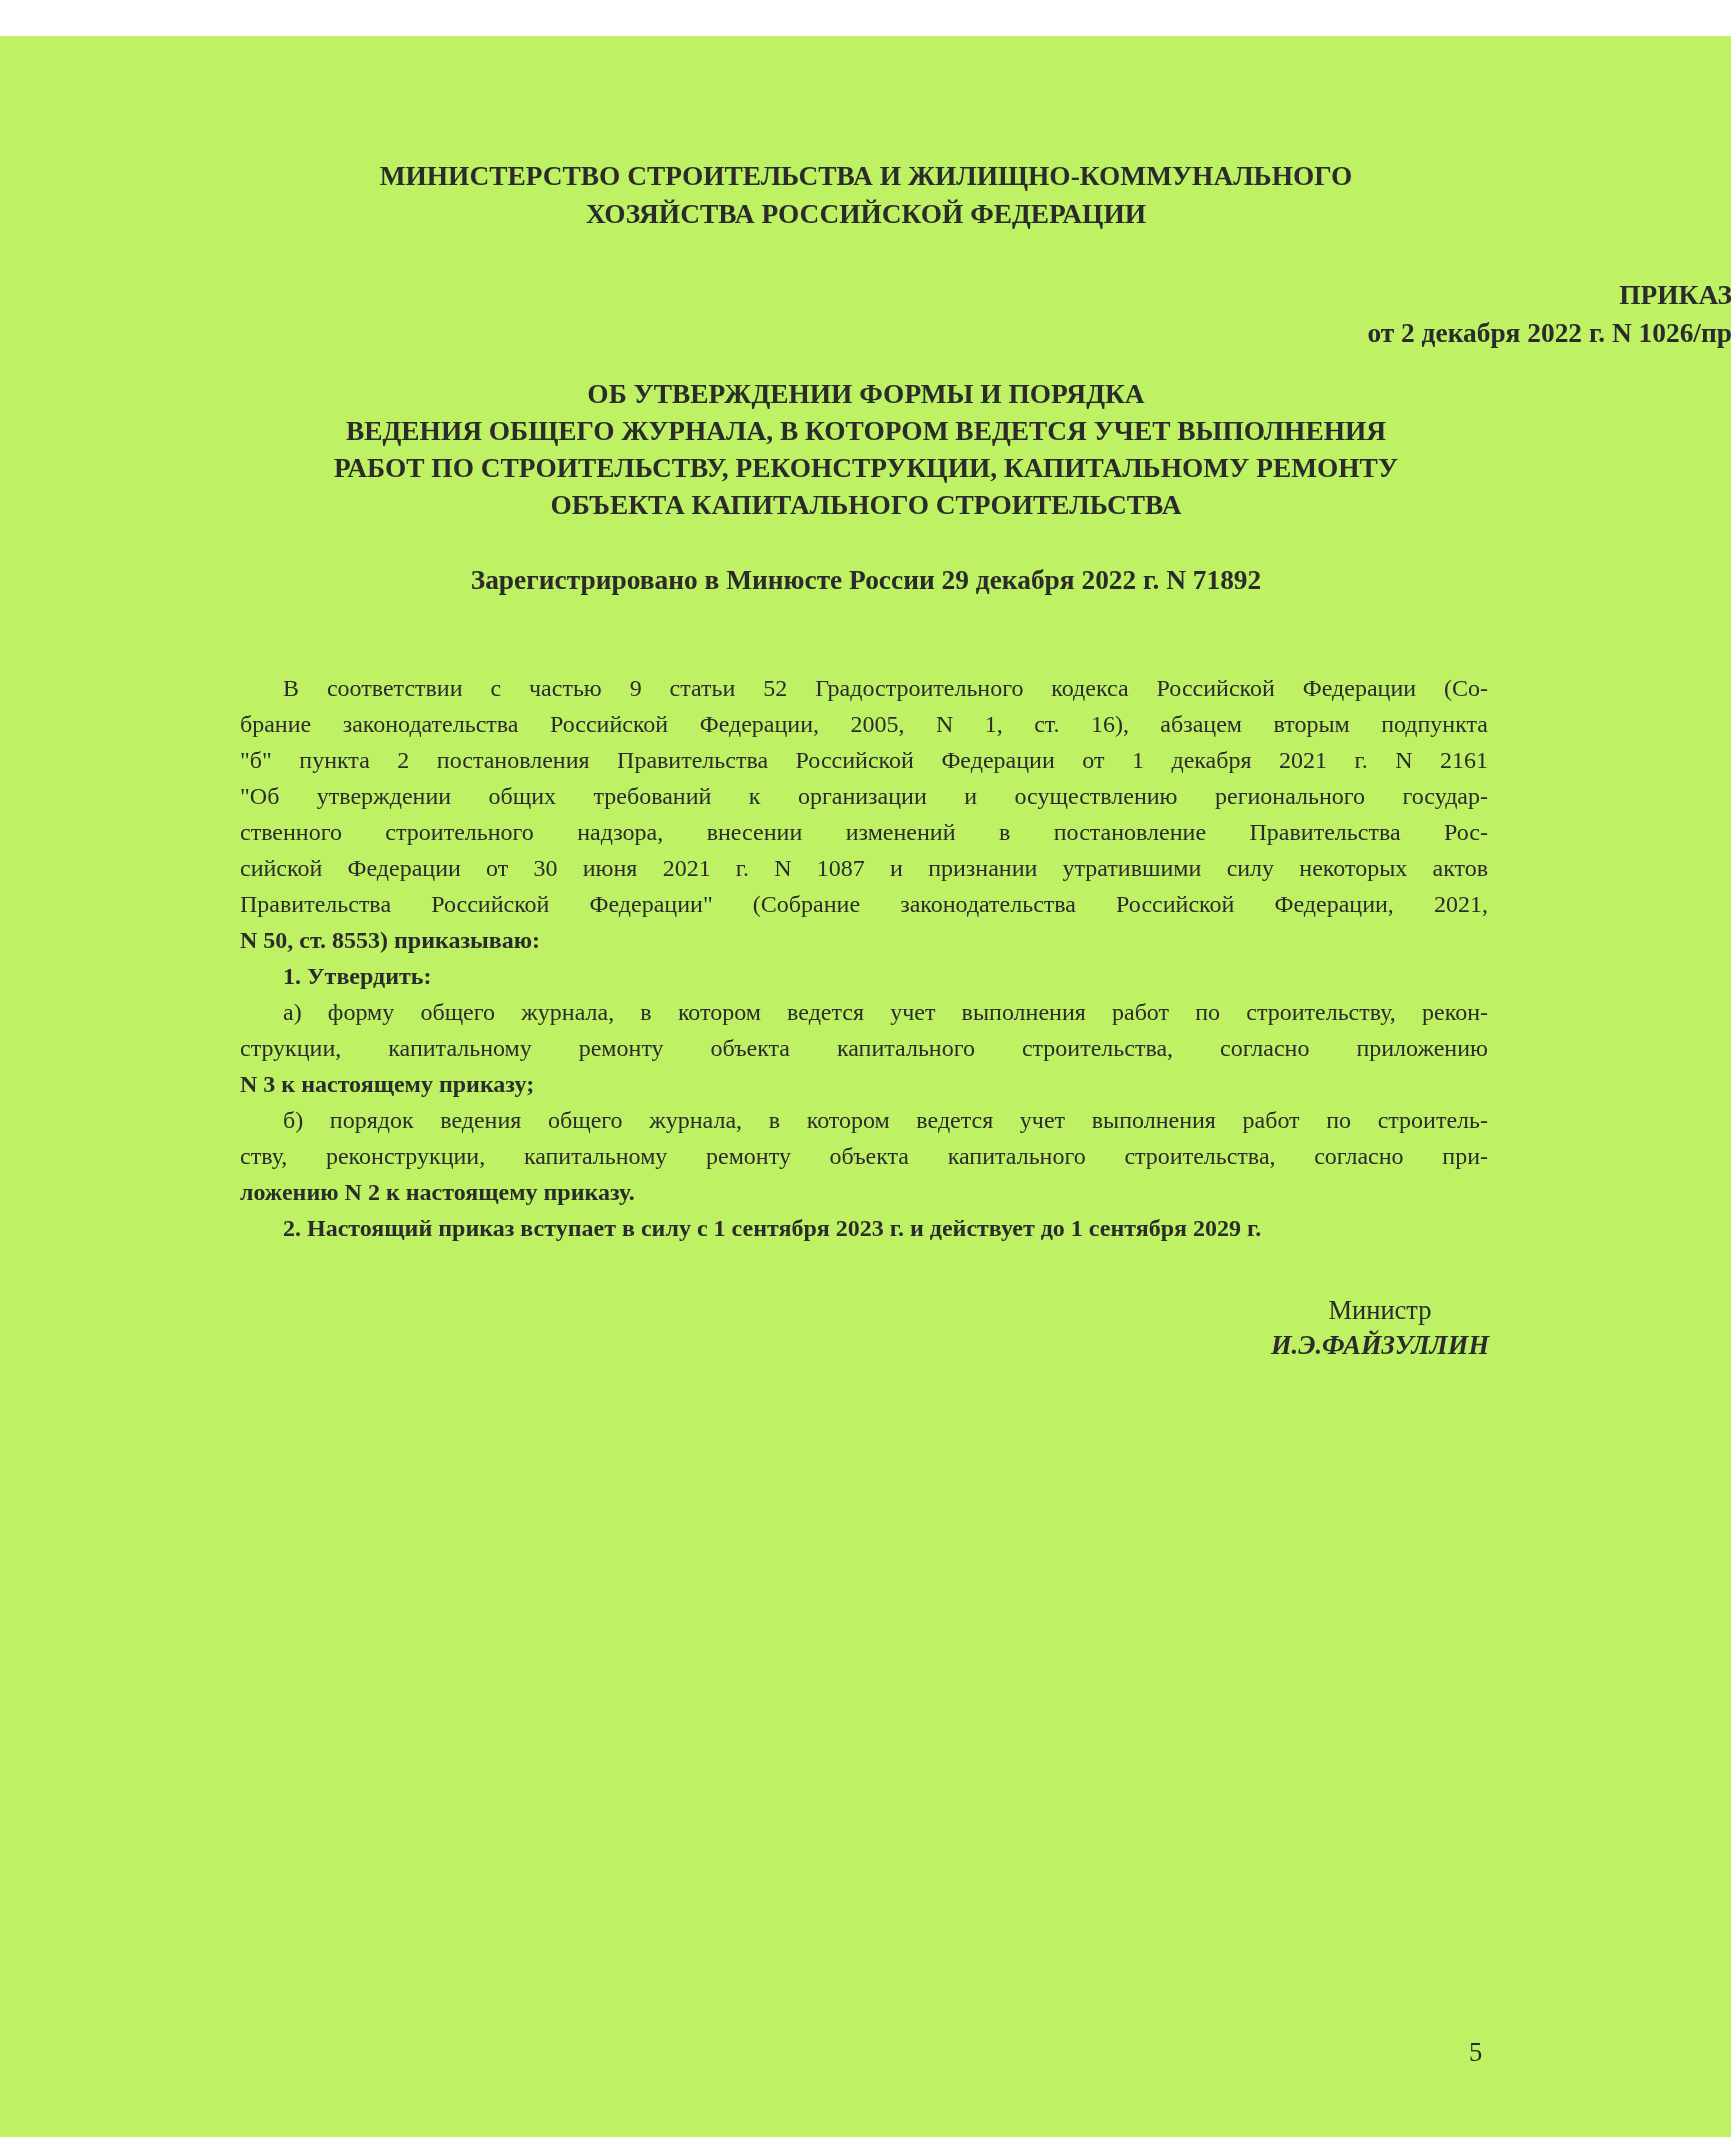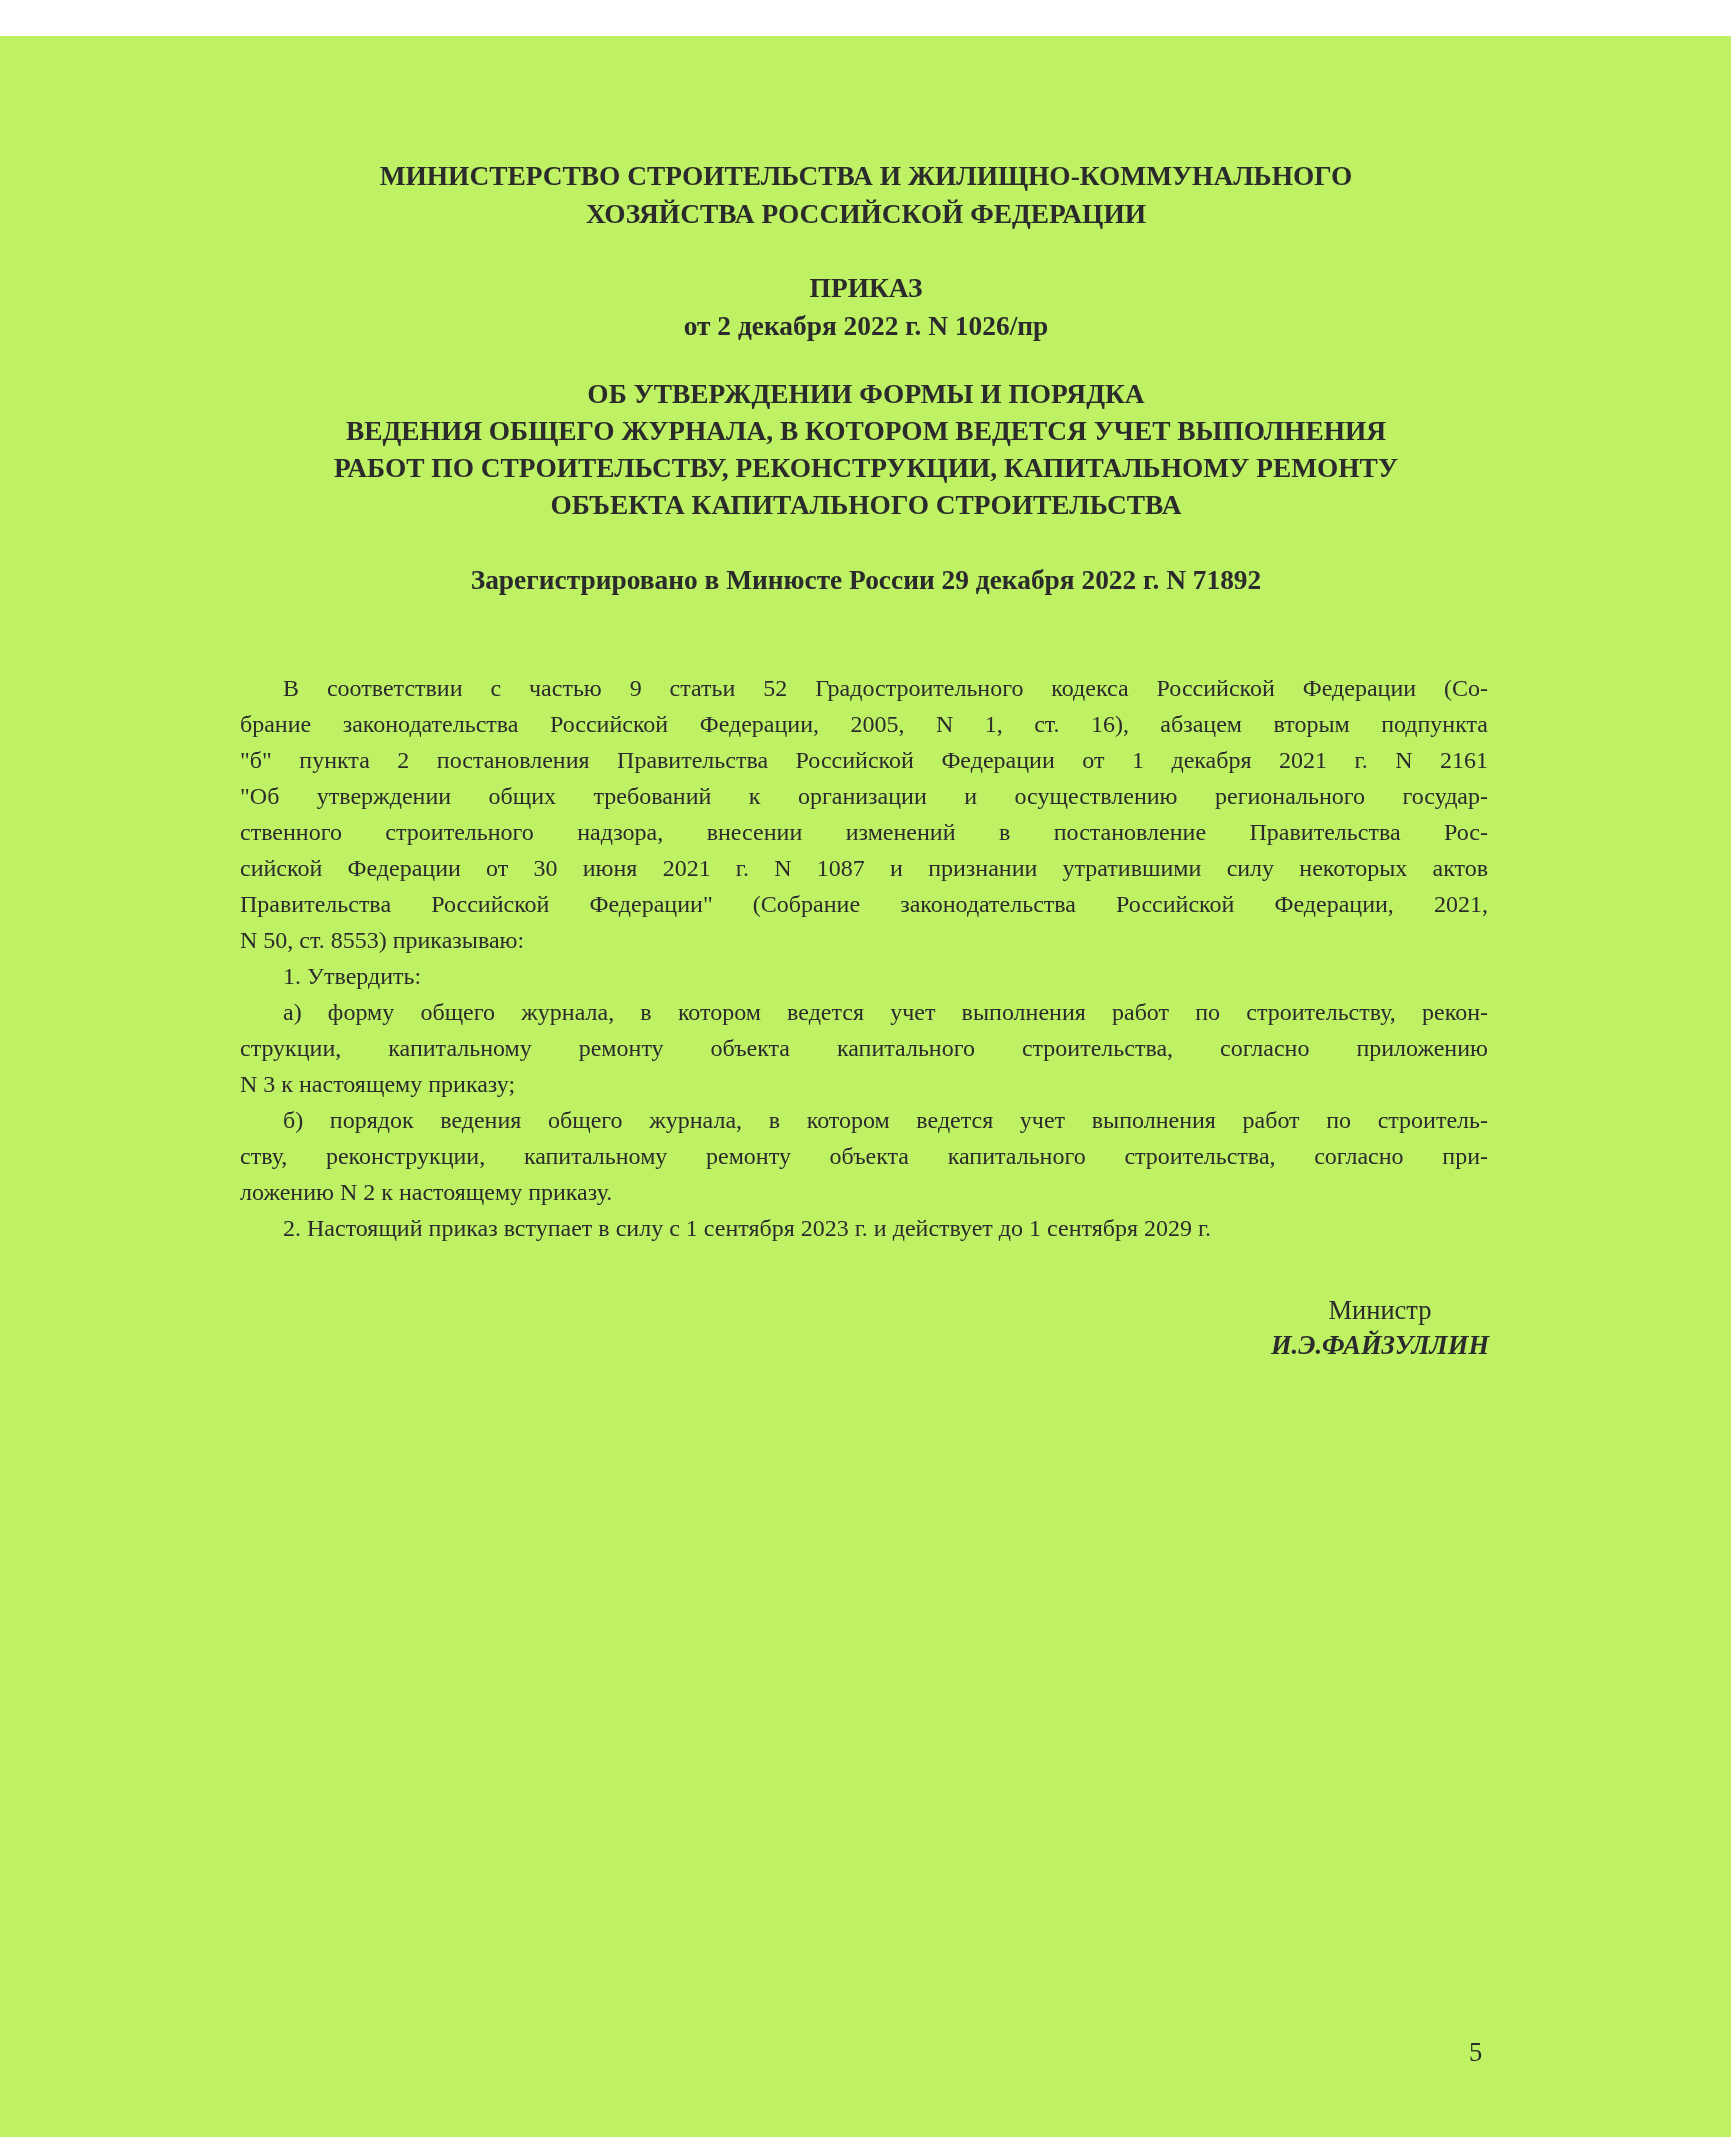--- a/index.html
+++ b/index.html
@@ -27,21 +27,21 @@
     position: absolute;
     left: 0;
     width: 1732px;
     text-align: center;
     font-weight: bold;
     font-size: 27.4px;
     line-height: 38px;
     color: #2b2b2b;
   }
   .ministry { top: 121px; }
-  .order { top: 233px; }
+  .order { top: 240px; text-align: right; }
   .title { top: 340px; line-height: 37px; }
   .registered { top: 525px; }
   .center-block .ln { display: block; white-space: nowrap; }
 
   .body-text {
     position: absolute;
     left: 240px;
     width: 1248px;
     top: 634px;
     font-size: 24px;
@@ -52,20 +52,21 @@
     display: block;
     white-space: nowrap;
     text-align: justify;
     text-align-last: justify;
     height: 36px;
     overflow: visible;
   }
   .body-text .ln.last {
     text-align: right;
     text-align-last: left;
+    font-weight: bold;
   }
   .body-text .ln.indent {
     padding-left: 43px;
   }
   .signature {
     position: absolute;
     right: calc(1732px - 1489px);
     top: 1257px;
     text-align: center;
     font-size: 26.5px;

